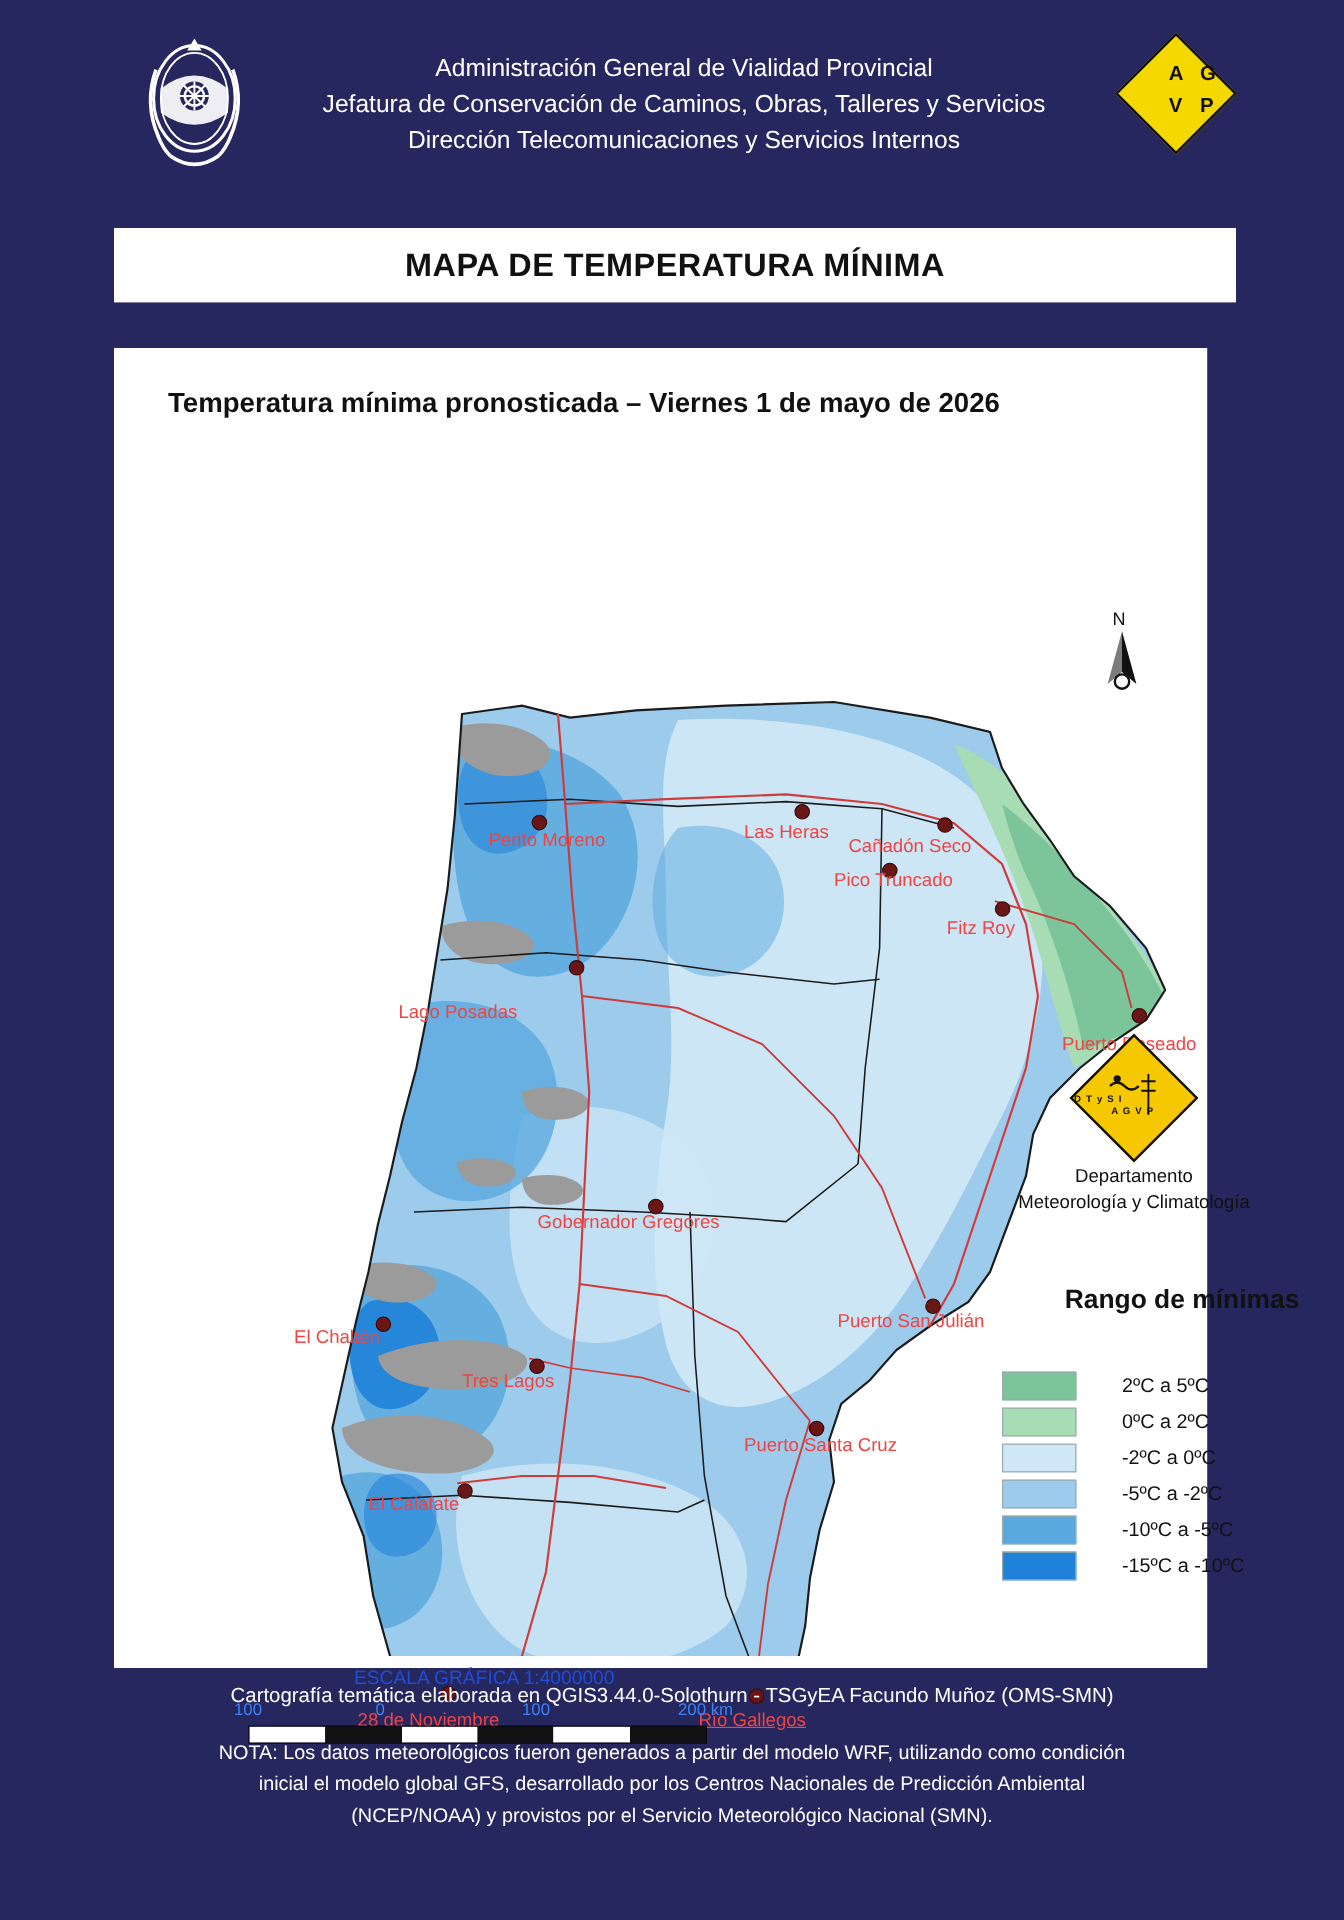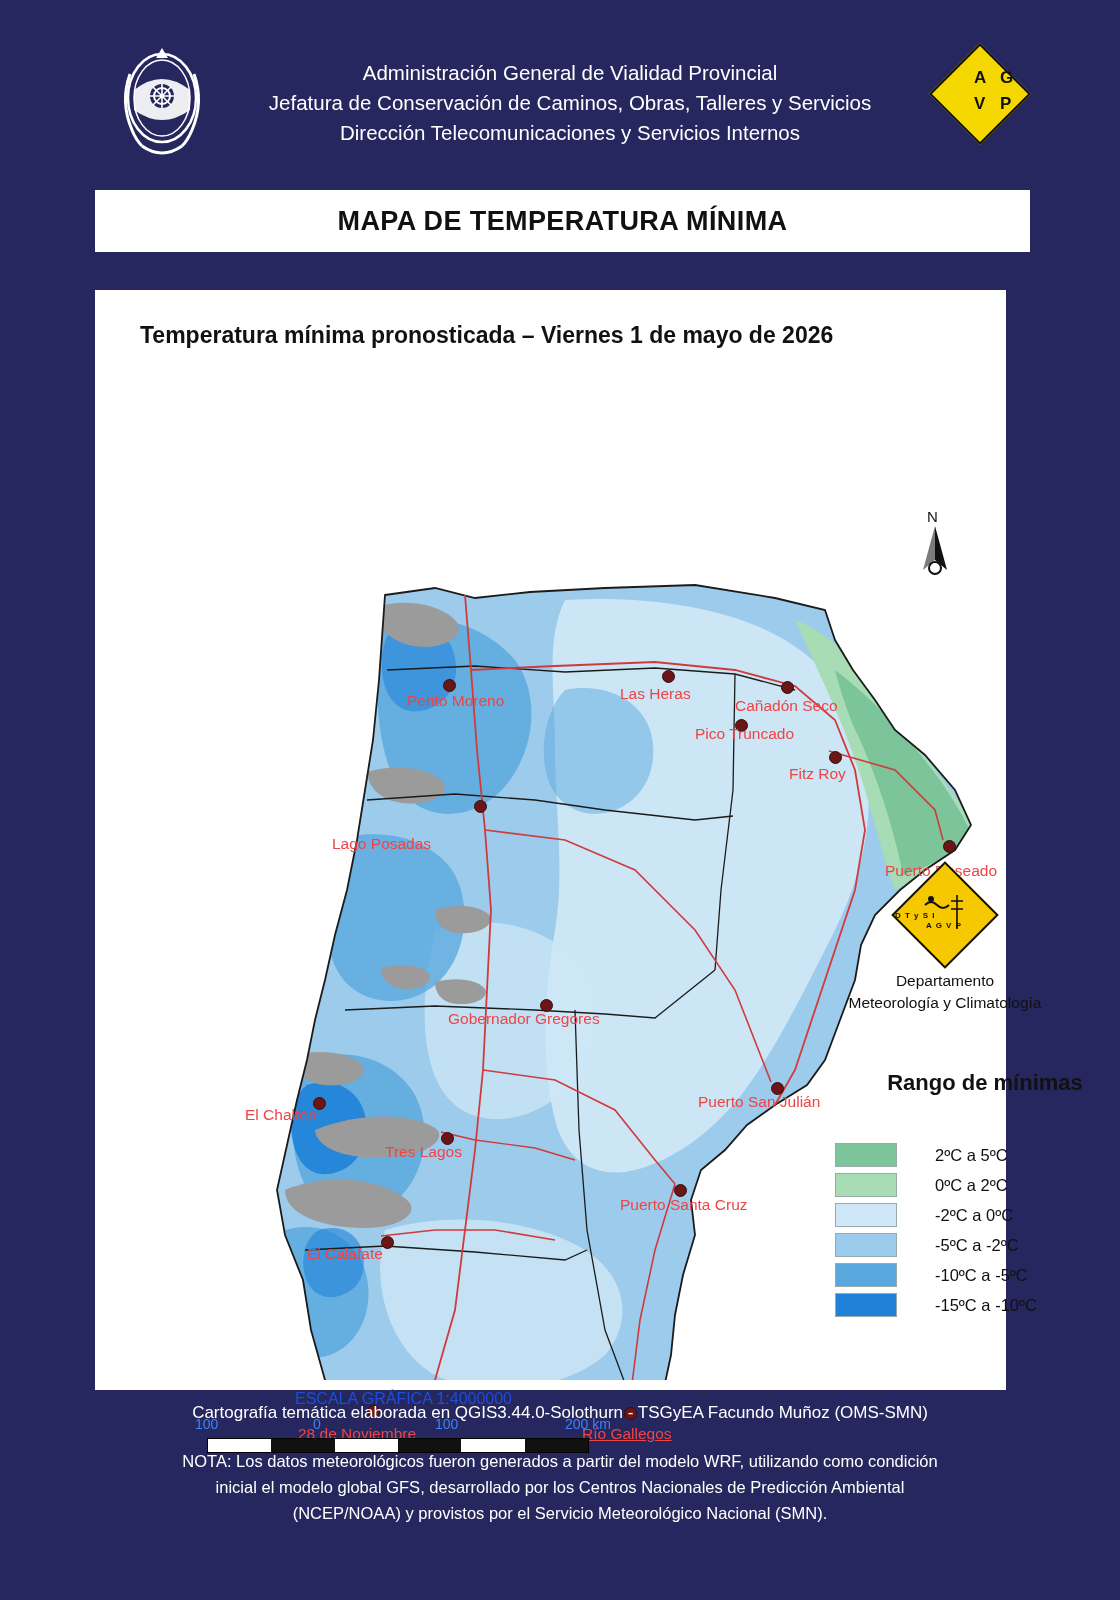--- a/index.html
+++ b/index.html
@@ -5,21 +5,21 @@
   html,body{margin:0;padding:0;}
   body{
     width:1120px;height:1600px;
     background:#26275e;
     font-family:"Liberation Sans", sans-serif;
     overflow:hidden;
     position:relative;
   }
   
   .header{
-    position:absolute;left:0;top:16px;width:1016px;height:175px;
+    position:absolute;left:0;top:0;width:1016px;height:175px;
   }
   .crest{
     position:absolute;left:112px;top:22px;width:100px;height:135px;
   }
   .crest svg{display:block;}
   .header-text{
     position:absolute;left:220px;top:42px;width:700px;
     text-align:center;color:#ffffff;
     font-size:20.5px;line-height:30px;
   }
@@ -272,21 +272,21 @@
       <path d="M306,762 L340,770 L400,778 L440,790" fill="none" stroke="#cf3b3b" stroke-width="1.4"></path>
       <path d="M495,1030 L520,1090 L540,1140" fill="none" stroke="#cf3b3b" stroke-width="1.4"></path>
     </svg>
 
     <div id="cities">
         <div class="citydot" style="left: 308px; top: 309px;"></div>
         <div class="citylabel" style="left: 272px; top: 322px;">Perito Moreno</div>
         <div class="citydot" style="left: 527px; top: 300px;"></div>
         <div class="citylabel" style="left: 485px; top: 315px;">Las Heras</div>
         <div class="citydot" style="left: 646px; top: 311px;"></div>
-        <div class="citylabel" style="left: 600px; top: 327px; text-align: center;">Cañadón Seco</div>
+        <div class="citylabel" style="left: 572px; top: 327px; text-align: center;">Cañadón Seco</div>
         <div class="citydot" style="left: 600px; top: 349px;"></div>
         <div class="citylabel" style="left: 560px; top: 355px;">Pico Truncado</div>
         <div class="citydot" style="left: 694px; top: 381px;"></div>
         <div class="citylabel" style="left: 654px; top: 395px;">Fitz Roy</div>
         <div class="citydot" style="left: 339px; top: 430px;"></div>
         <div class="citylabel" style="left: 197px; top: 465px;">Lago Posadas</div>
         <div class="citydot" style="left: 808px; top: 470px;"></div>
         <div class="citylabel" style="left: 750px; top: 492px;">Puerto Deseado</div>
         <div class="citydot" style="left: 405px; top: 629px;"></div>
         <div class="citylabel" style="left: 313px; top: 640px;">Gobernador Gregores</div>

